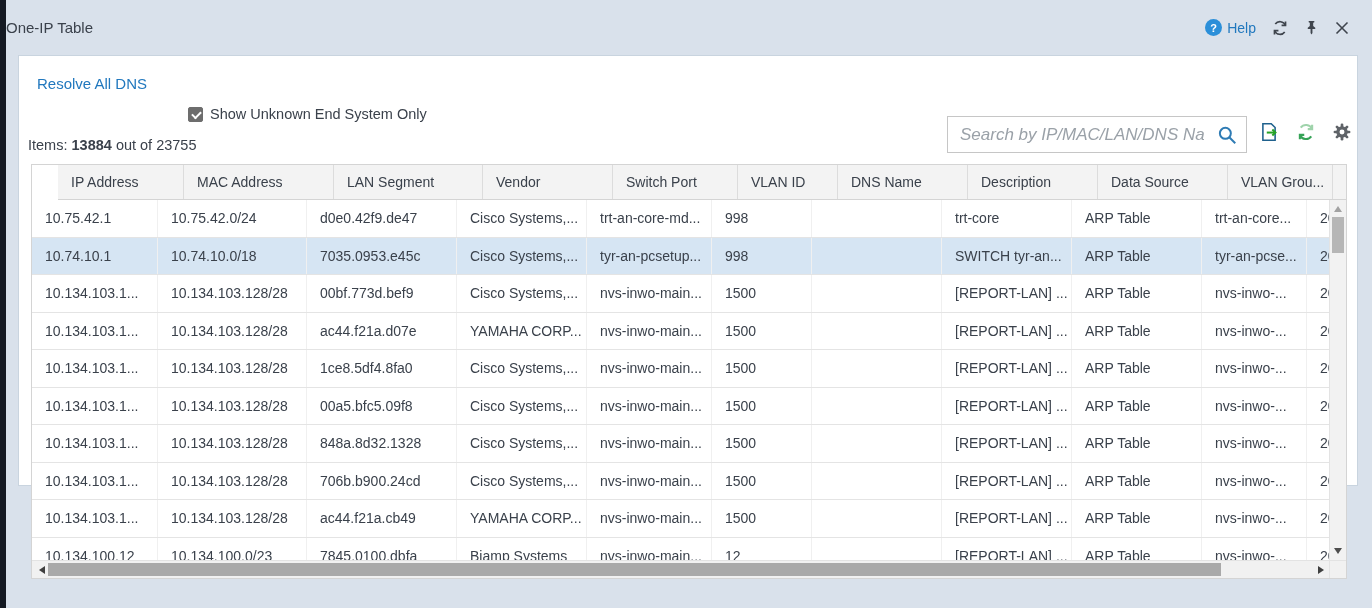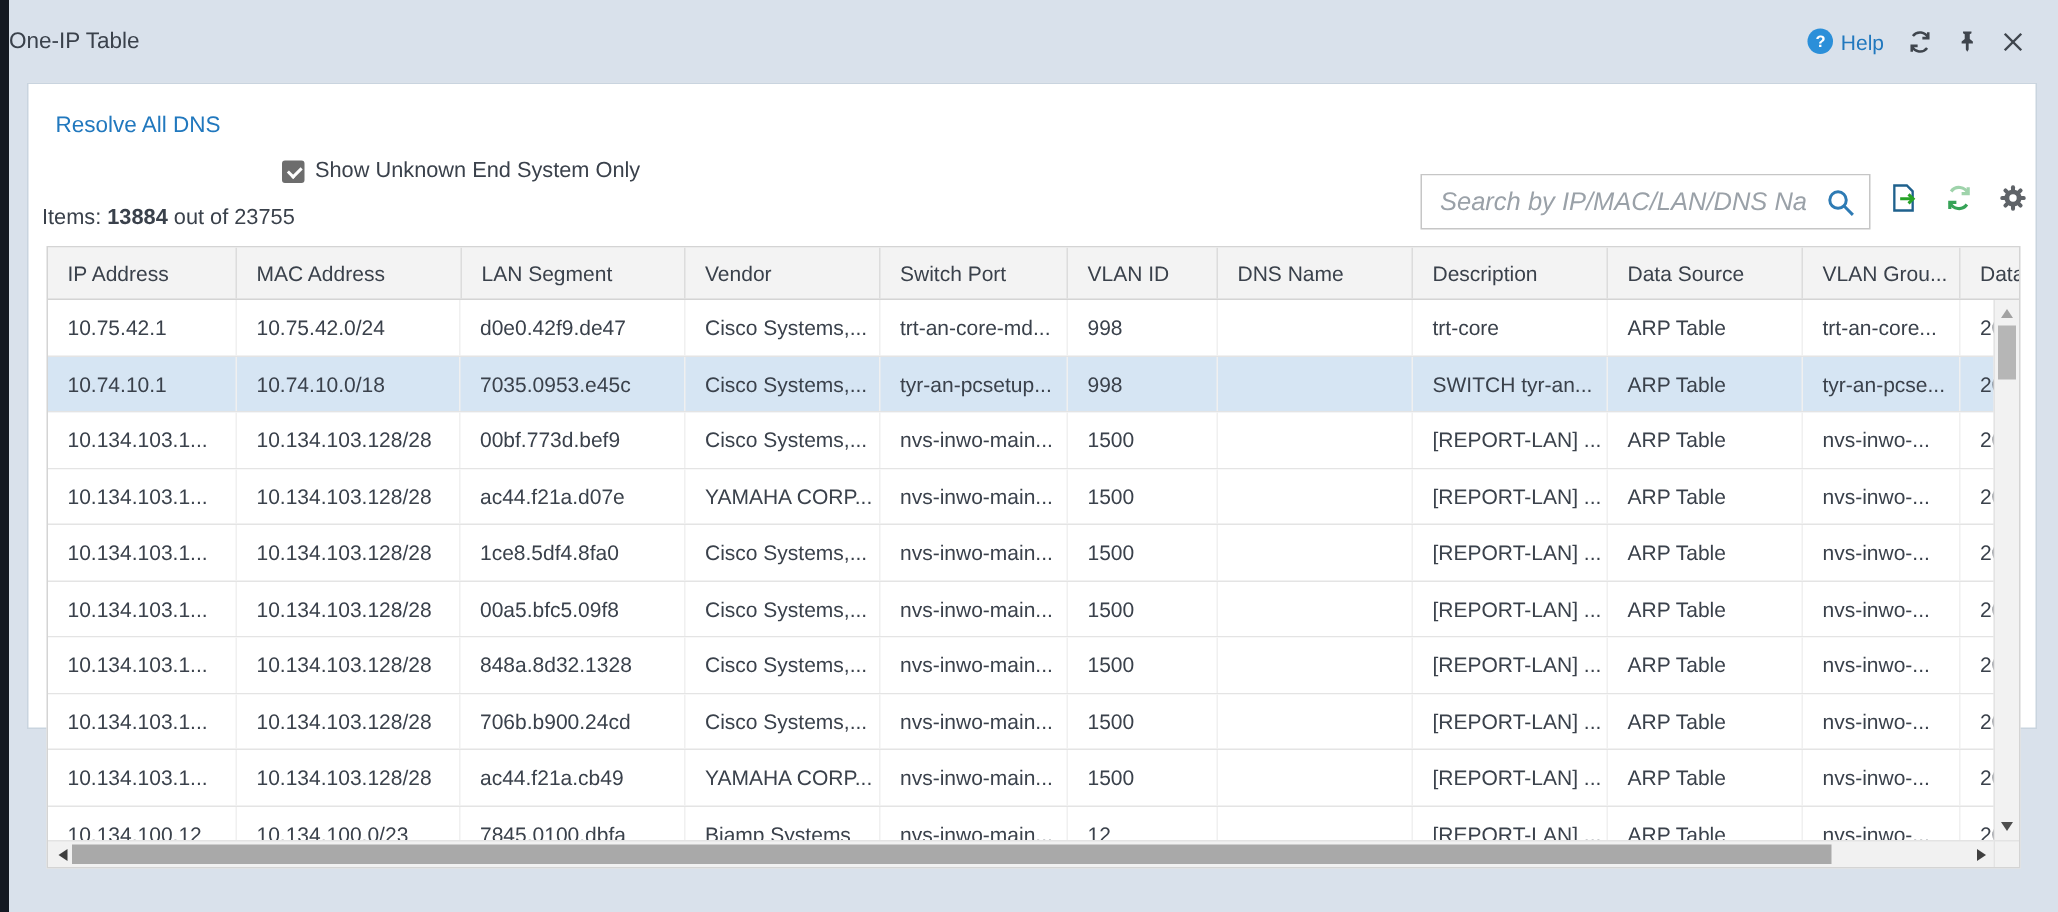--- a/index.html
+++ b/index.html
@@ -41,21 +41,21 @@
     border:1px solid #c6c6c6; background:#fff; }
   .search-box input { position:absolute; inset:0; border:none; outline:none; width:100%; height:100%;
     padding:0 42px 0 12px; font-size:17px; font-family:"Liberation Sans", sans-serif; color:#3a414b; }
   .search-box input::placeholder { color:#9aa1a8; font-style:italic; }
   .search-glyph { position:absolute; right:8px; top:7px; cursor:pointer; }
 
   .util-icons { position:absolute; left:1240px; top:66px; display:flex; align-items:center; gap:17px; }
 
   
   .table-wrap { position:absolute; left:12px; top:108px; width:1316px; height:415px;
-    border:1px solid #d4d4d4; overflow:hidden; background:#fff; }
+    border:1px solid #d4d4d4; overflow:hidden; background:#fff;padding-left:26px; }
   .grid-header { display:flex; height:35px; background:#f3f3f3; border-bottom:1px solid #d4d4d4; width:1400px; }
   .hcell { flex:none; display:flex; align-items:center; padding-left:13px; font-size:14px; color:#3a414b;
     border-right:1px solid #dcdcdc; white-space:nowrap; overflow:hidden; cursor:pointer; }
   .grid-body { position:absolute; left:0; top:35px; right:0; bottom:18px; overflow:hidden; }
   .trow { display:flex; height:37.5px; border-bottom:1px solid #e4e4e4; background:#fff; width:1400px; cursor:pointer; }
   .trow.selected { background:#d6e5f3; }
   .tcell { flex:none; display:flex; align-items:center; padding-left:13px; font-size:14px; color:#3a414b;
     border-right:1px solid #f0f0f0; white-space:nowrap; overflow:hidden; }
   .c0{width:126px}.c1{width:149px}.c2{width:150px}.c3{width:130px}.c4{width:125px}
   .c5{width:100px}.c6{width:130px}.c7{width:130px}.c8{width:130px}.c9{width:105px}.c10{width:70px}

